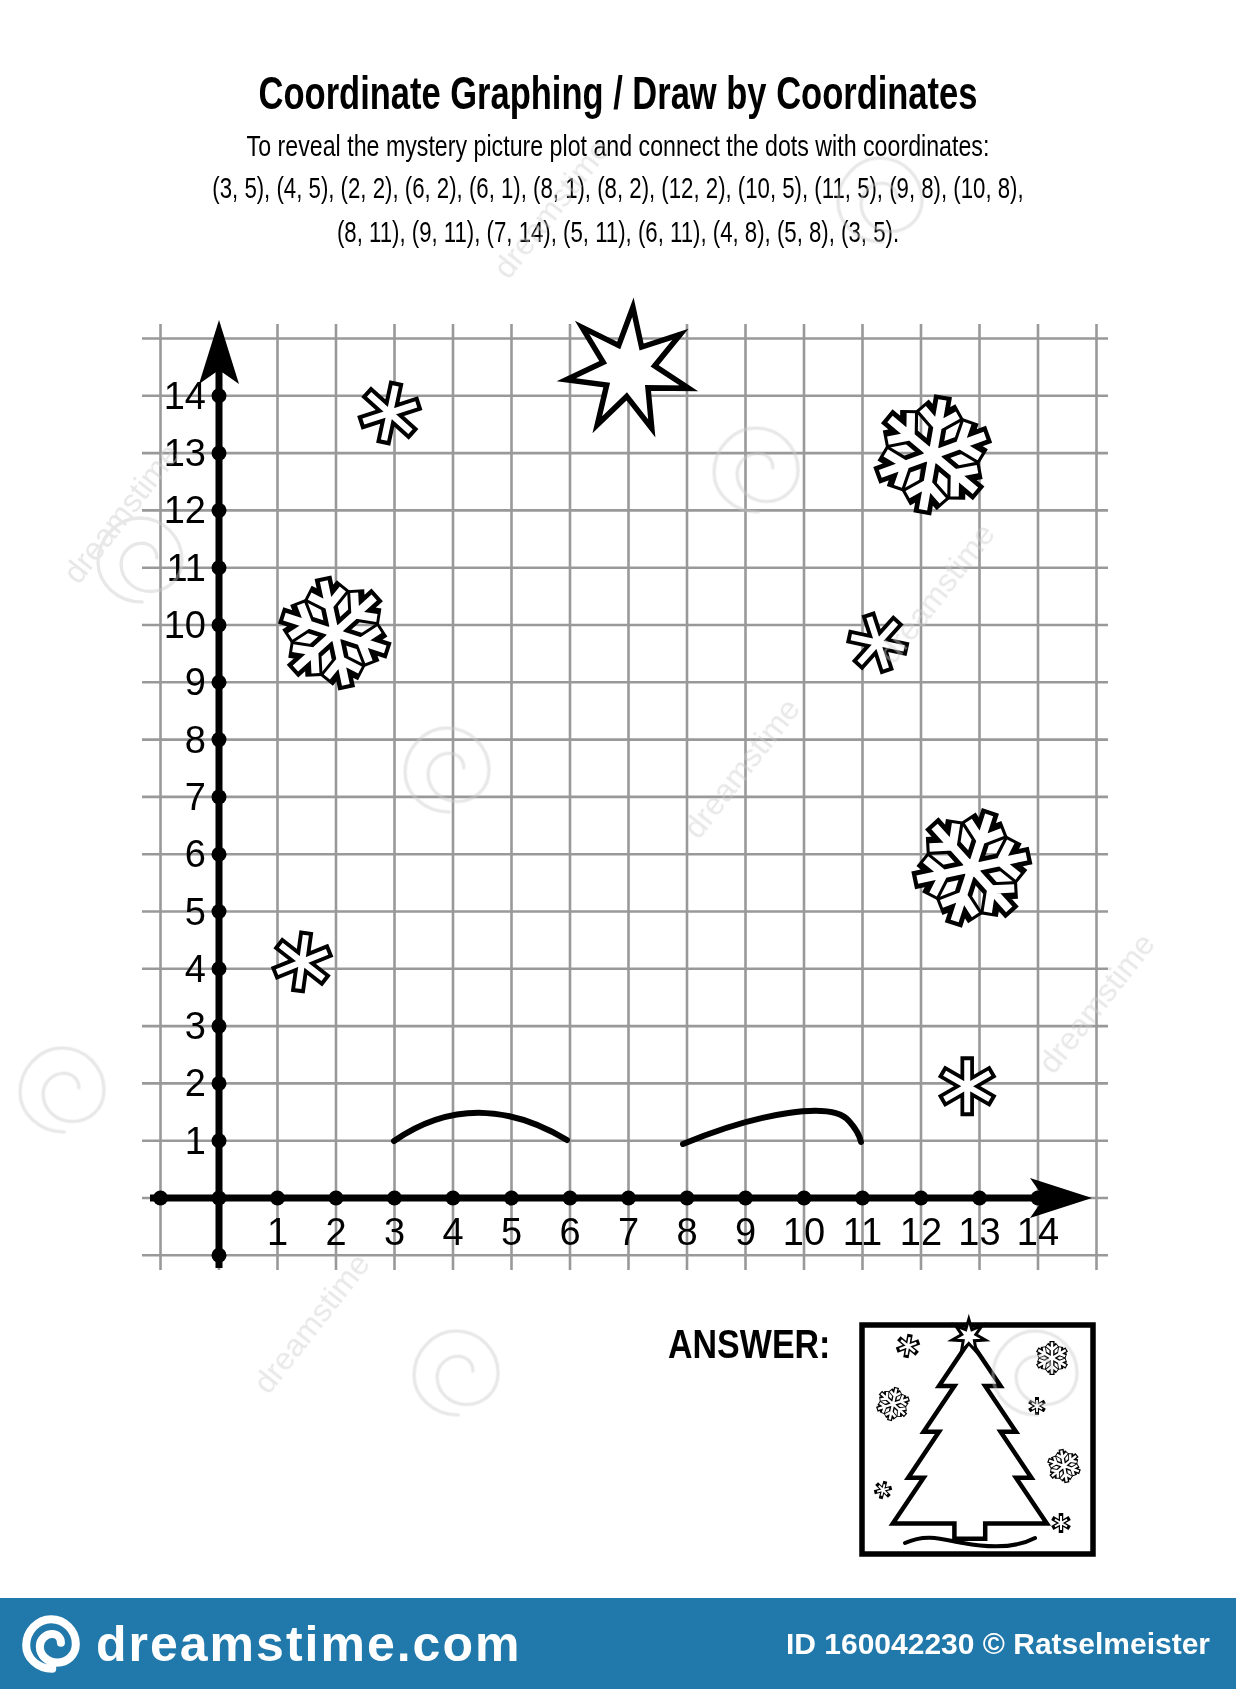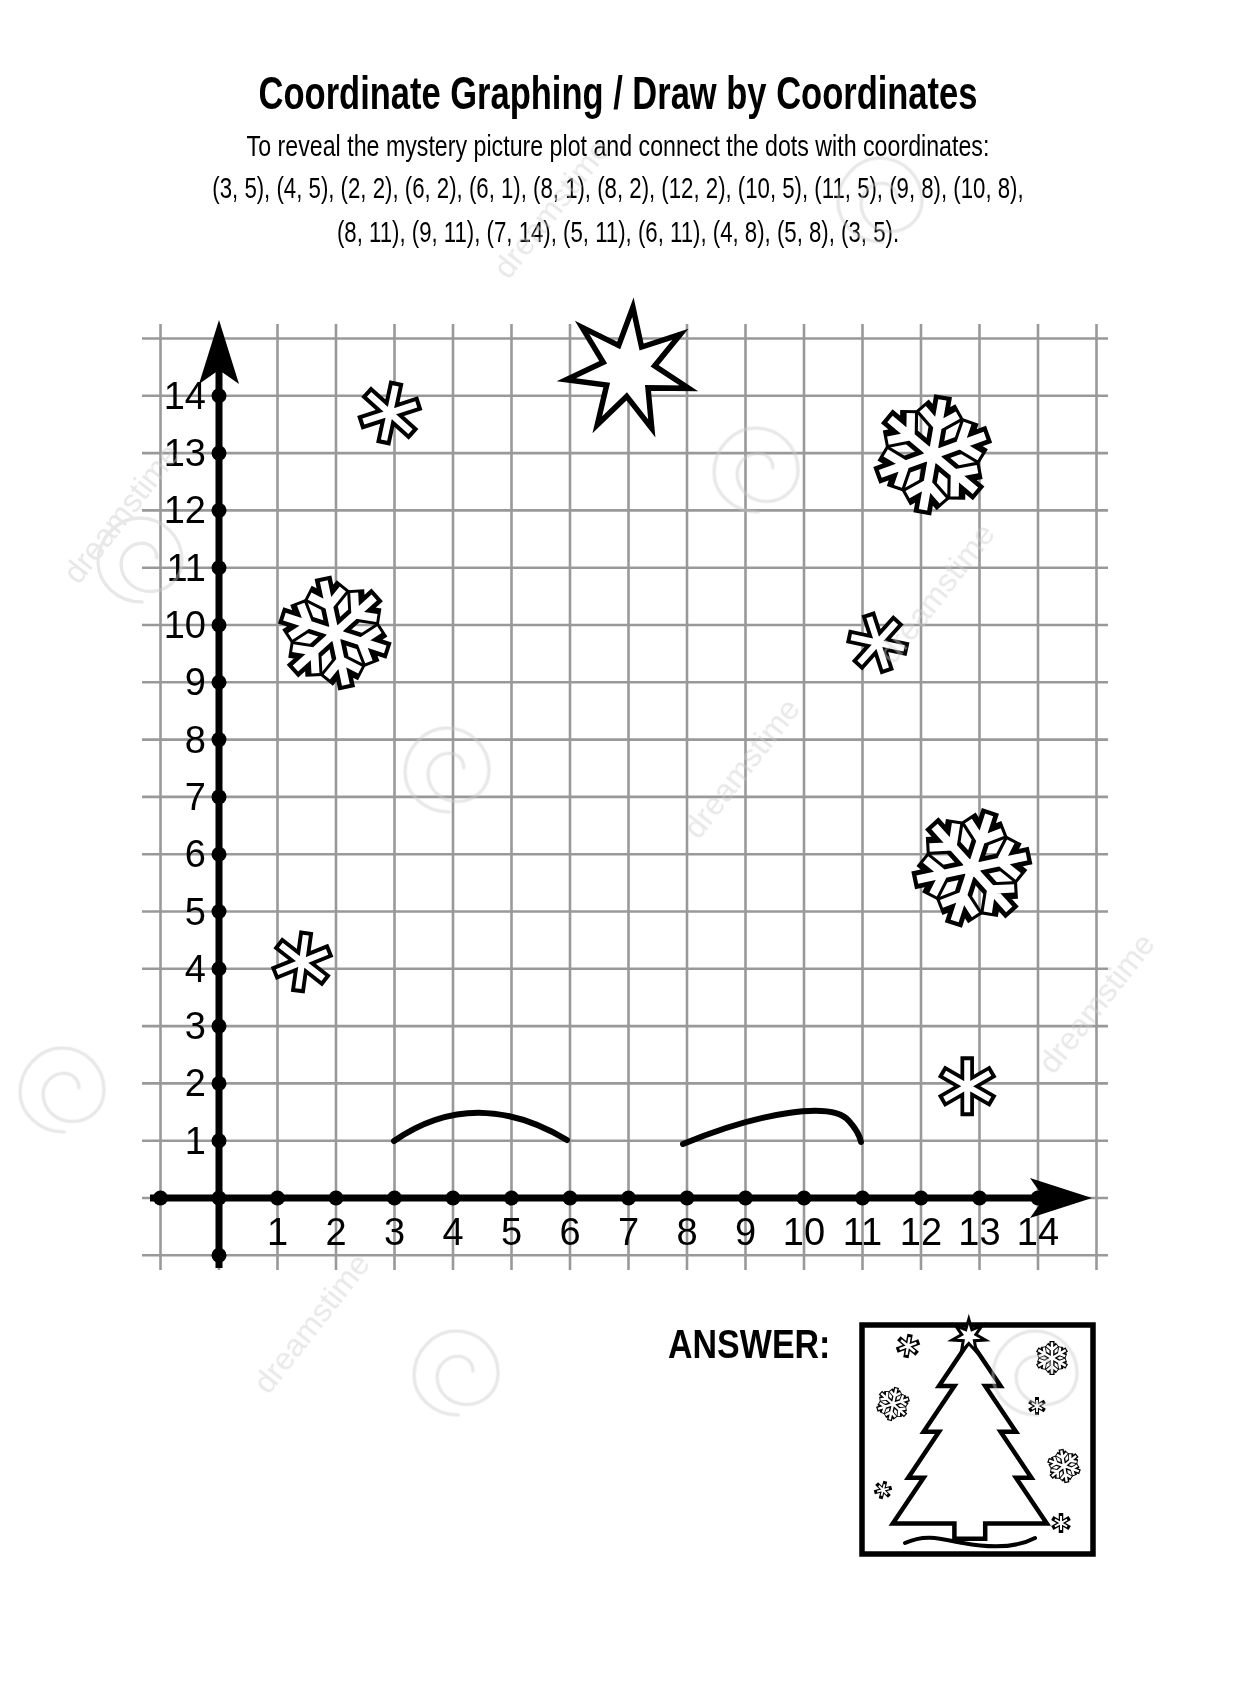--- a/index.html
+++ b/index.html
@@ -408,13 +408,22 @@
         <text x="0" y="0" transform="translate(945,600) rotate(-52)" text-anchor="middle" font-size="32" fill="#cccccc">dreamstime</text>
         <text x="0" y="0" transform="translate(320,1330) rotate(-52)" text-anchor="middle" font-size="32" fill="#cccccc">dreamstime</text>
         <text x="0" y="0" transform="translate(1105,1010) rotate(-52)" text-anchor="middle" font-size="32" fill="#cccccc">dreamstime</text>
         <text x="0" y="0" transform="translate(560,215) rotate(-52)" text-anchor="middle" font-size="32" fill="#cccccc">dreamstime</text>
         <text x="0" y="0" transform="translate(130,520) rotate(-52)" text-anchor="middle" font-size="32" fill="#cccccc">dreamstime</text>
       </g>
     </svg>
 
   <div class="answer-label">ANSWER:</div>
 
+  <div class="footer" id="footer-bar" style="background: rgb(33, 120, 170);">
+    <div class="brand">
+      <svg width="62" height="62" viewBox="-25 -25 50 50">
+        <path d="M 1,20 C -11,20 -20,11 -20,1 C -20,-10 -11,-20 0,-20 C 11,-20 20,-11 20,0 C 20,9 13,15 5,15 C -3,15 -9,9 -9,2 C -9,-4 -4,-8 1,-8 C 5,-8 8,-5 8,-1" fill="none" stroke="#ffffff" stroke-width="6.5" stroke-linecap="round"></path>
+      </svg>
+      <div class="brand-name">dreamstime.com</div>
+    </div>
+    <div class="credit">ID 160042230 © Ratselmeister</div>
+  </div>
 </div>
 
 </body></html>

